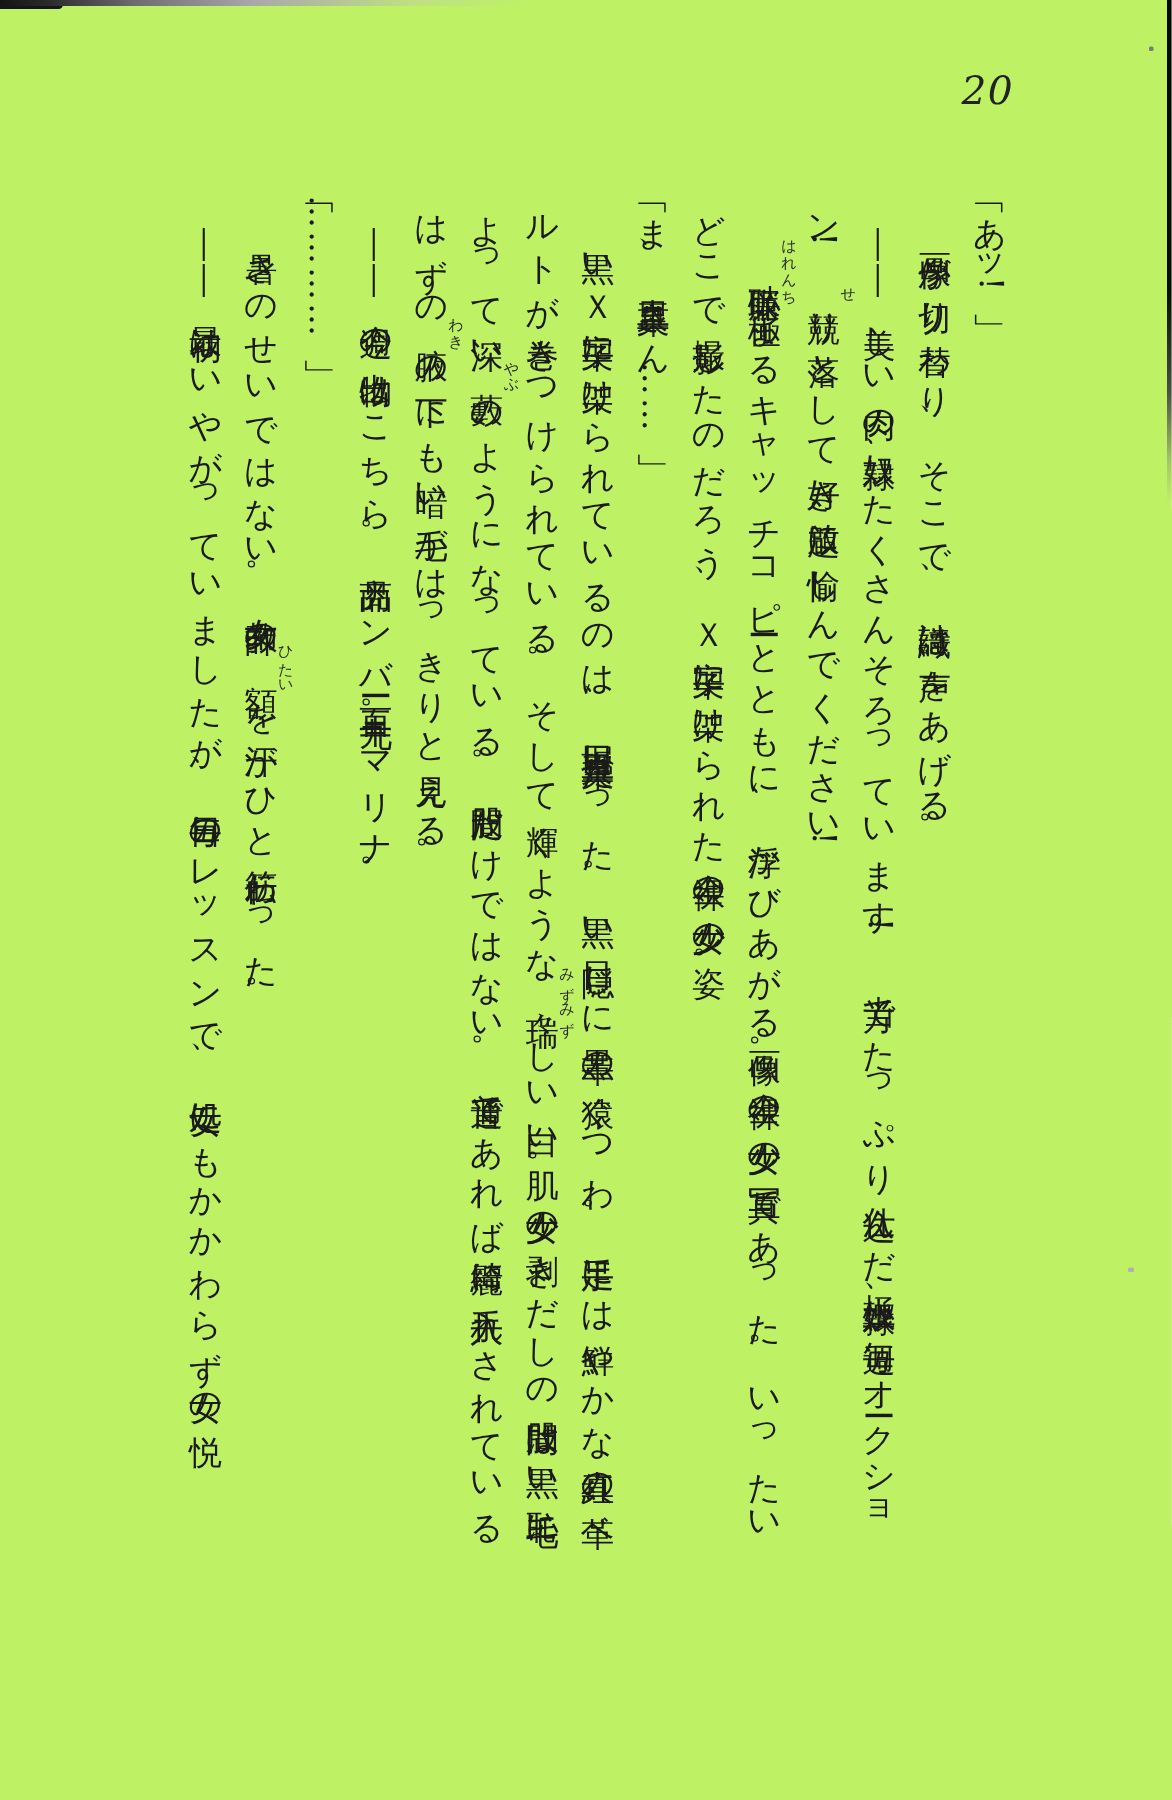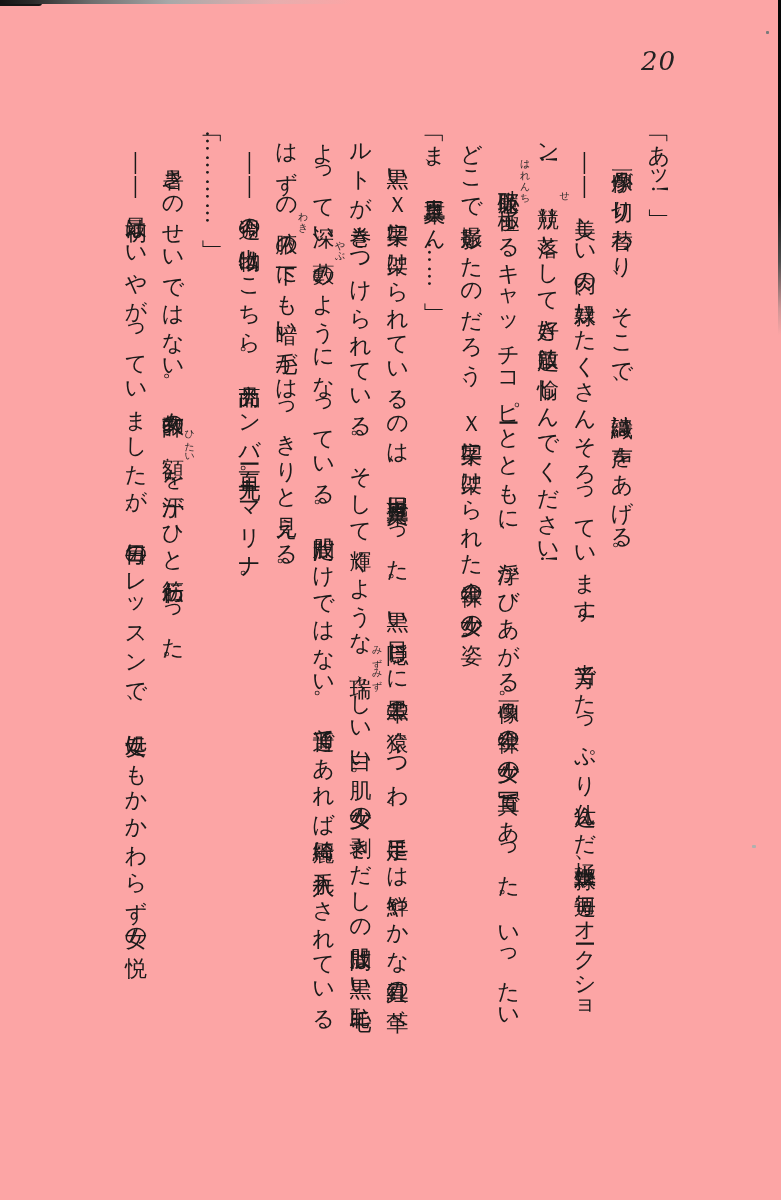--- a/index.html
+++ b/index.html
@@ -10,21 +10,21 @@
     width: 781px;
     height: 1200px;
     overflow: hidden;
     background: #f6f6f4;
   }
   .page {
     position: absolute;
     left: 0; top: 0;
     width: 781px;
     height: 1200px;
-    background: #fca5a5;
+    background: #bef264;
     font-family: "DejaVu Serif", "Liberation Serif", serif;
     color: #1a1a1a;
   }
   
   .page-number {
     position: absolute;
     left: 641px;
     top: 46px;
     font-size: 26px;
     font-style: italic;

